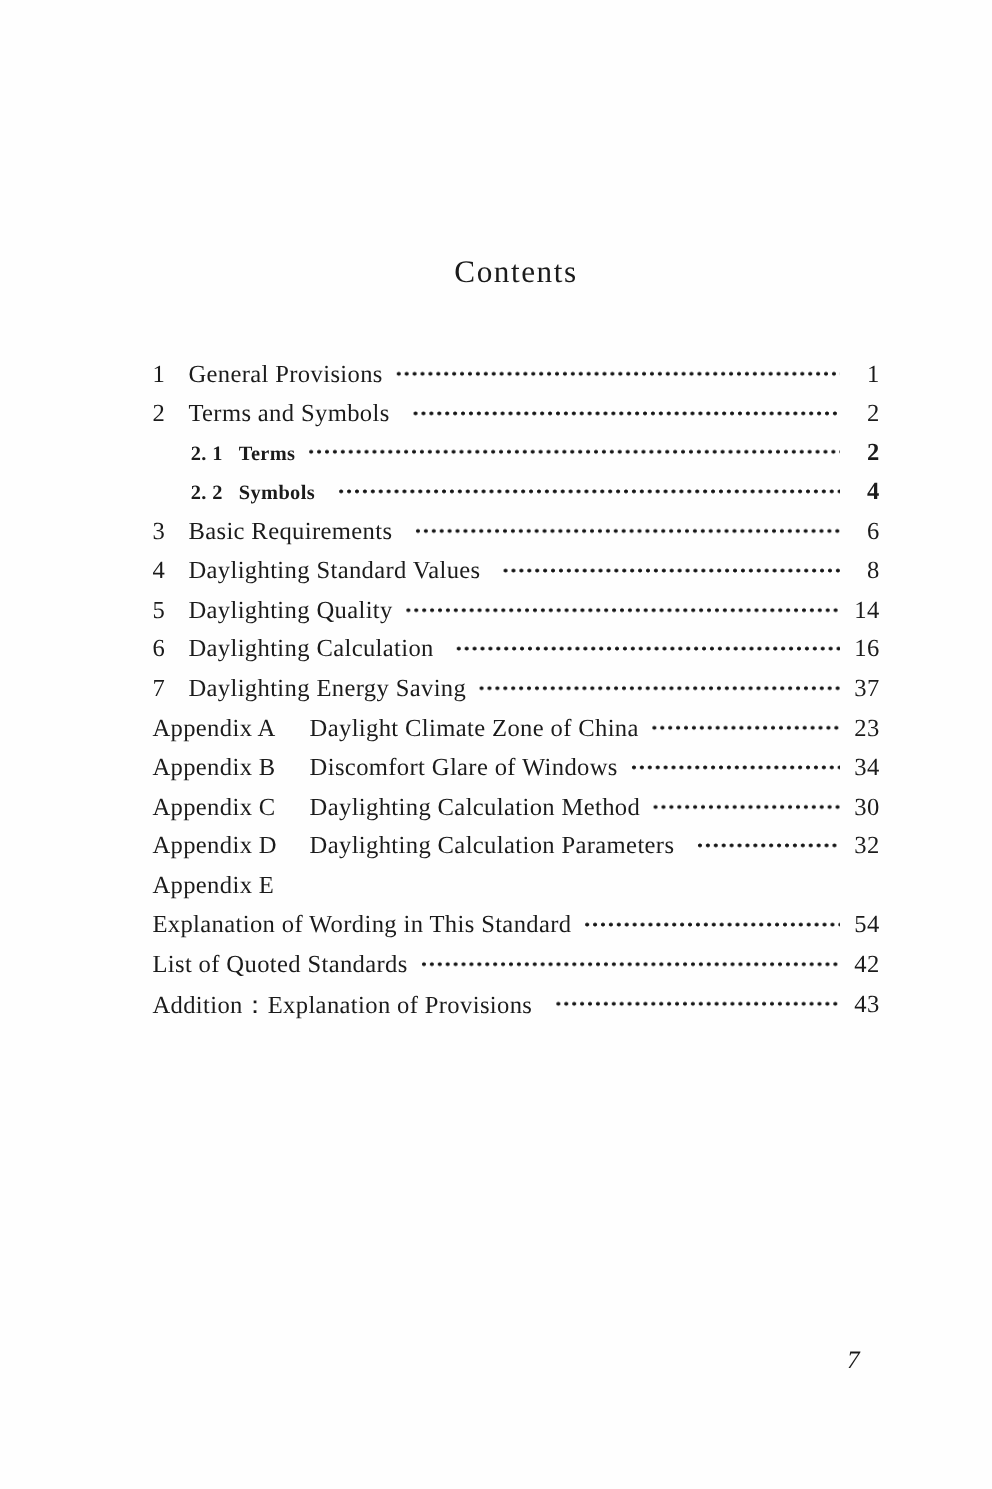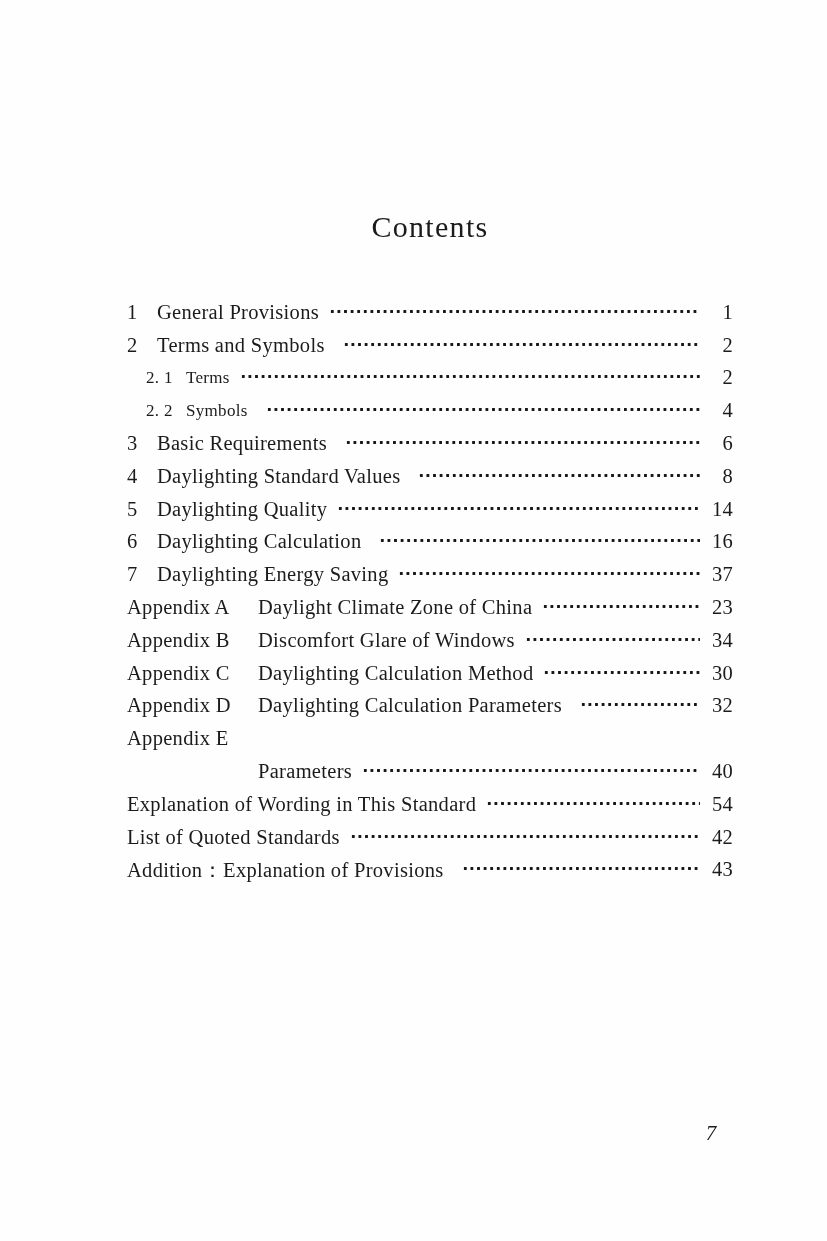--- a/index.html
+++ b/index.html
@@ -14,21 +14,21 @@
     color: #1b1b1b;
     font-family: "Liberation Serif", "DejaVu Serif", serif;
     overflow: hidden;
   }
   .page-title {
     position: absolute;
     left: 127px;
     width: 606px;
     top: 208px;
     text-align: center;
-    font-size: 30px;
+    font-size: 26px;
     letter-spacing: 1.3px;
     line-height: 38px;
   }
   .toc {
     position: absolute;
     left: 127px;
     top: 296px;
     width: 606px;
   }
   .row {
@@ -38,22 +38,23 @@
     font-size: 20.5px;
     letter-spacing: 0.3px;
     white-space: nowrap;
   }
   .row .num {
     flex: 0 0 auto;
   }
   .r-ch .num { width: 30px; }
   .r-app .num { width: 131px; }
   .r-sub {
-    margin-left: 19px;
+    margin-left: 32px;
     font-size: 17px;
+    font-weight: bold;
   }
   .r-sub .num { width: 40px; }
   .r-cont .num { width: 131px; }
   .label { flex: 0 0 auto; }
   .leader {
     flex: 1 1 auto;
     height: 7px;
     margin-left: 10px;
     margin-right: 7px;
     transform: translateY(-1px);
@@ -177,26 +178,20 @@
     <span class="leader wide-gap"></span>
     <span class="pg">32</span>
   </div>
 
   <div class="row r-app">
     <span class="num">Appendix E</span>
     <span class="leader no-dots"></span>
     <span class="pg"></span>
   </div>
 
-  <div class="row r-cont">
-    <span class="num"></span>
-    <span class="label">Parameters</span>
-    <span class="leader"></span>
-    <span class="pg">40</span>
-  </div>
 
   <div class="row r-plain">
     <span class="label">Explanation of Wording in This Standard</span>
     <span class="leader"></span>
     <span class="pg">54</span>
   </div>
 
   <div class="row r-plain">
     <span class="label">List of Quoted Standards</span>
     <span class="leader"></span>

